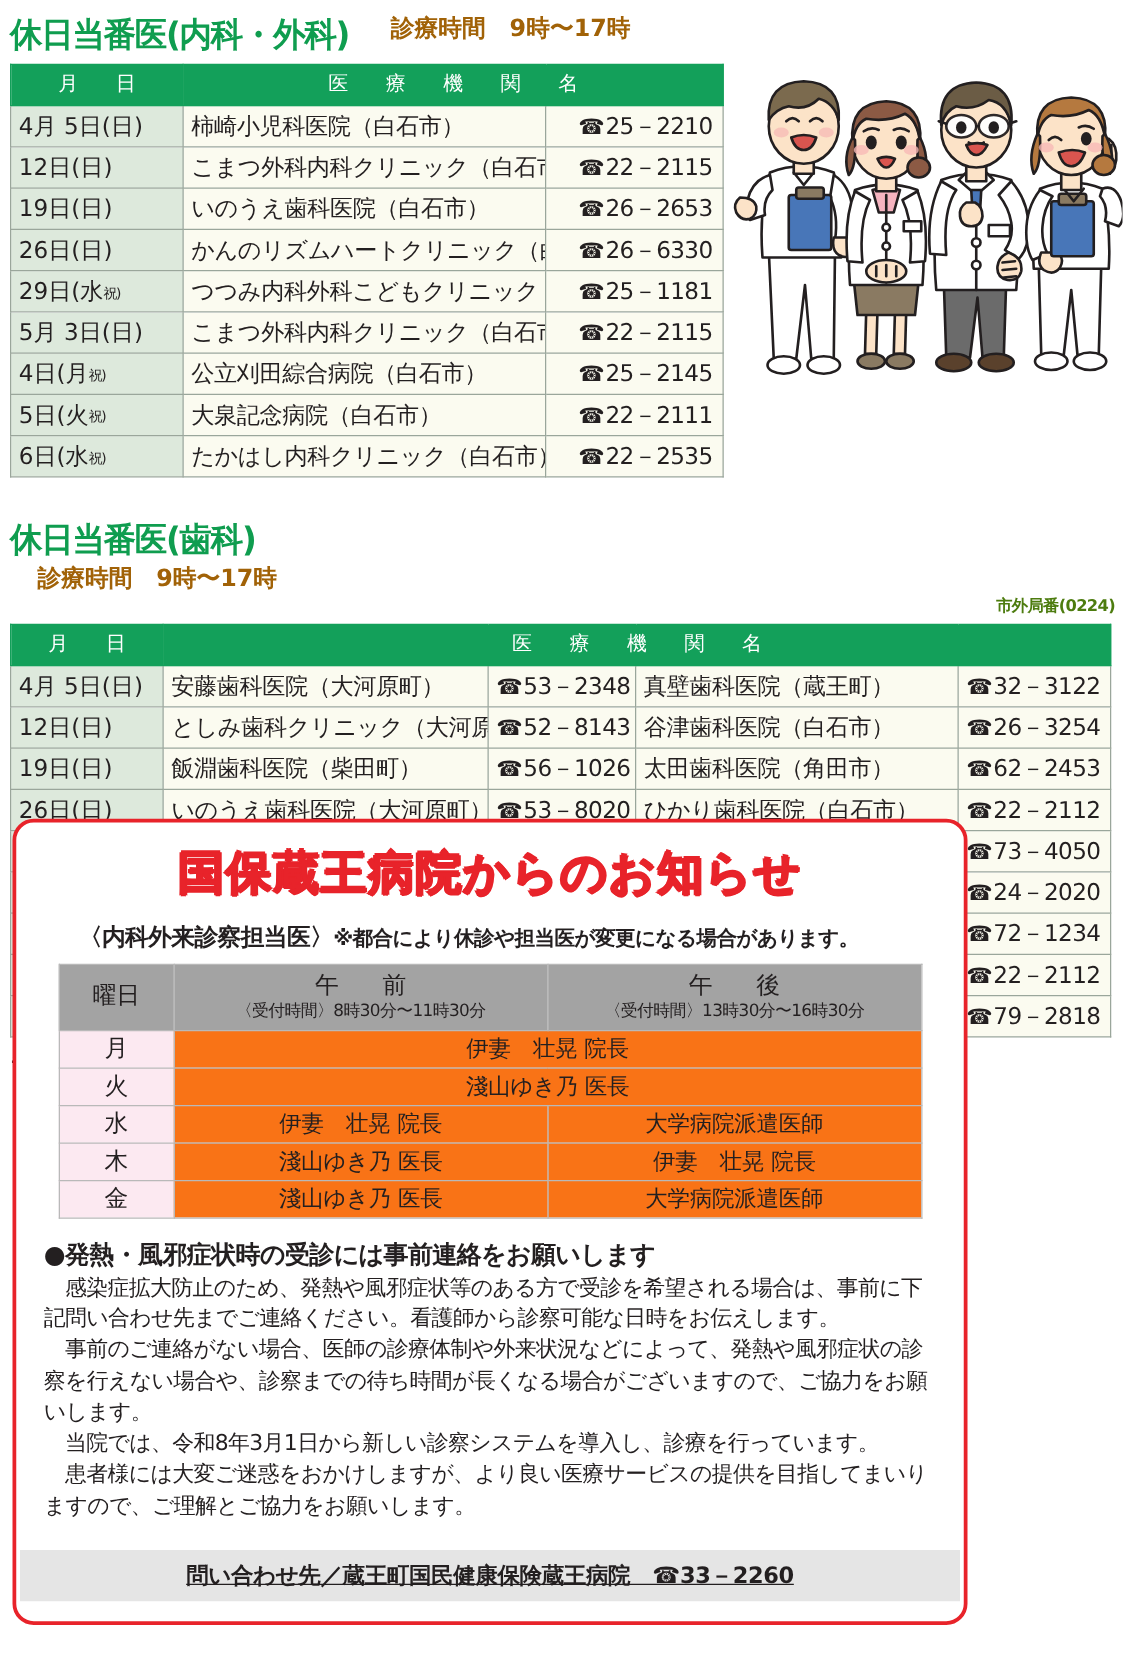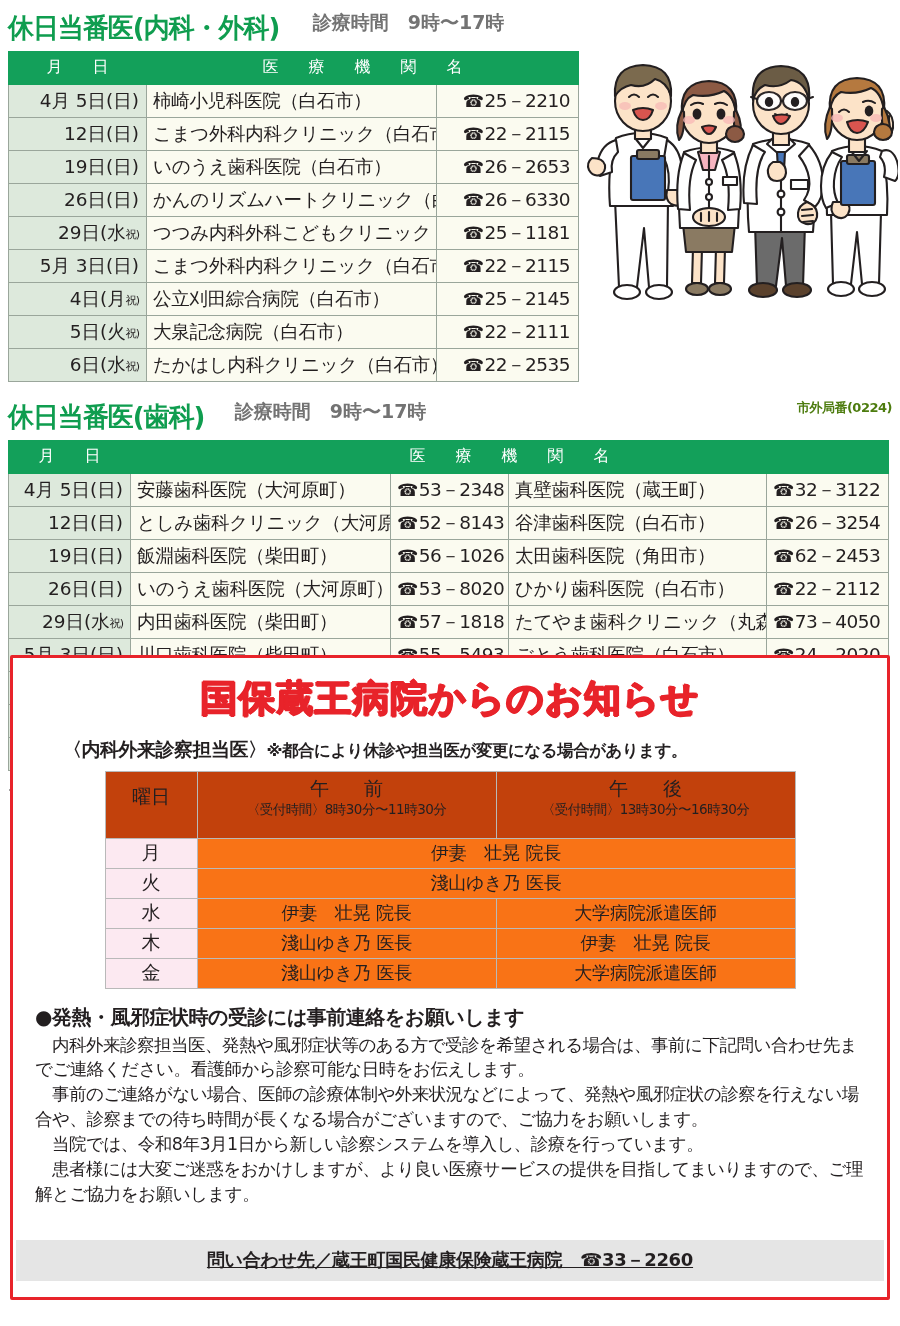--- a/index.html
+++ b/index.html
@@ -25,21 +25,21 @@
     font-weight: bold;
     color: #0f9d4f;
     letter-spacing: -1px;
     white-space: nowrap;
     transform: scaleX(0.96);
     transform-origin: left bottom;
   }
   .sec-sub {
     font-size: 19px;
     font-weight: bold;
-    color: #737373;
+    color: #a16207;
     margin-left: 22px;
     white-space: nowrap;
     letter-spacing: 0px;
   }
   .sec-right {
     margin-left: auto;
     font-size: 13px;
     font-weight: bold;
     color: #4d7c0f;
     white-space: nowrap;
@@ -68,21 +68,21 @@
     border: 1px solid #9aa69b;
     font-size: 18.5px;
     padding: 3px 6px 4px 6px;
     height: 27px;
     background: #fbfbf0;
     white-space: nowrap;
     overflow: hidden;
   }
   .duty-table td.date {
     background: #dde9dc;
-    text-align: right;
+    text-align: left;
     padding-right: 7px;
     letter-spacing: 0px;
   }
   .duty-table td.name {
     text-align: left;
     letter-spacing: -0.3px;
   }
   .duty-table td.tel {
     text-align: right;
     letter-spacing: -0.5px;
@@ -122,24 +122,24 @@
     top: 52px;
     width: 315px;
     height: 262px;
   }
 
   
   .notice-box {
     position: absolute;
     left: 10px;
     top: 655px;
-    width: 880px;
+    width: 764px;
     height: 645px;
     border: 3px solid #e8232a;
-    border-radius: 2px;
+    border-radius: 17px;
     background: #ffffff;
   }
   .notice-title {
     text-align: center;
     color: #e8232a;
     font-size: 37px;
     font-weight: bold;
     letter-spacing: 1px;
     margin-top: 16px;
     text-shadow:
@@ -159,25 +159,25 @@
   .sched-table {
     border-collapse: collapse;
     table-layout: fixed;
     width: 690px;
     border: 1px solid #b9b9b9;
   }
   .sched-table col.c-day { width: 92px; }
   .sched-table col.c-am  { width: 299px; }
   .sched-table col.c-pm  { width: 299px; }
   .sched-table th {
-    background: #c2410c;
+    background: #a3a3a3;
     border: 1px solid #b9b9b9;
     font-size: 17px;
     font-weight: normal;
-    padding: 5px 0 20px 0;
+    padding: 5px 0 6px 0;
     line-height: 1.25;
   }
   .sched-table th .big {
     font-size: 19px;
     letter-spacing: 8px;
     text-indent: 8px;
     display: block;
   }
   .sched-table th .rec {
     font-size: 13.5px;
@@ -457,21 +457,21 @@
       <ellipse fill="#231f20" cx="286" cy="59" rx="4.3" ry="5.4"></ellipse>
       <path class="ol" fill="none" stroke-width="2.6" d="M256 60 q5 -5 10 0"></path>
       <path class="ol" fill="none" d="M280 50 q6 -3 12 1"></path>
       <path fill="#d9554f" class="ol" d="M264 70 q11 -4 21 0 q-4 11 -11 11 q-7 0 -10 -11 Z"></path>
       <ellipse class="blush" cx="254" cy="66" rx="6" ry="4" opacity="0.8"></ellipse>
       <ellipse class="blush" cx="293" cy="66" rx="6" ry="4" opacity="0.8"></ellipse>
     </g>
   </svg>
 </div>
 
-<div class="sec-head" style="margin-top:17px;">
+<div class="sec-head" style="margin-top:32px;flex-direction:column;">
   <span class="sec-title">休日当番医(歯科)</span>
   <span class="sec-sub">診療時間　9時〜17時</span>
   <span class="sec-right">市外局番(0224)</span>
 </div>
 
 <table class="duty-table" id="table-shika">
   <colgroup>
       <col class="c-date">
       <col class="c-name1">
       <col class="c-tel1">
@@ -603,20 +603,20 @@
           <tr>
             <td class="day">金</td>
             <td>淺山ゆき乃 医長</td>
             <td>大学病院派遣医師</td>
           </tr>
         </tbody>
     </table>
   </div>
 
   <div class="bullet-head">●発熱・風邪症状時の受診には事前連絡をお願いします</div>
-  <div class="para">内科外来診察担当医、発熱や風邪症状等のある方で受診を希望される場合は、事前に下記問い合わせ先までご連絡ください。看護師から診察可能な日時をお伝えします。</div>
+  <div class="para">感染症拡大防止のため、発熱や風邪症状等のある方で受診を希望される場合は、事前に下記問い合わせ先までご連絡ください。看護師から診察可能な日時をお伝えします。</div>
   <div class="para">事前のご連絡がない場合、医師の診療体制や外来状況などによって、発熱や風邪症状の診察を行えない場合や、診察までの待ち時間が長くなる場合がございますので、ご協力をお願いします。</div>
 
   <div class="para">当院では、令和8年3月1日から新しい診察システムを導入し、診療を行っています。</div>
   <div class="para">患者様には大変ご迷惑をおかけしますが、より良い医療サービスの提供を目指してまいりますので、ご理解とご協力をお願いします。</div>
 
   <div class="footer-bar">問い合わせ先／蔵王町国民健康保険蔵王病院　☎33－2260</div>
 </div>
 
 </body></html>

